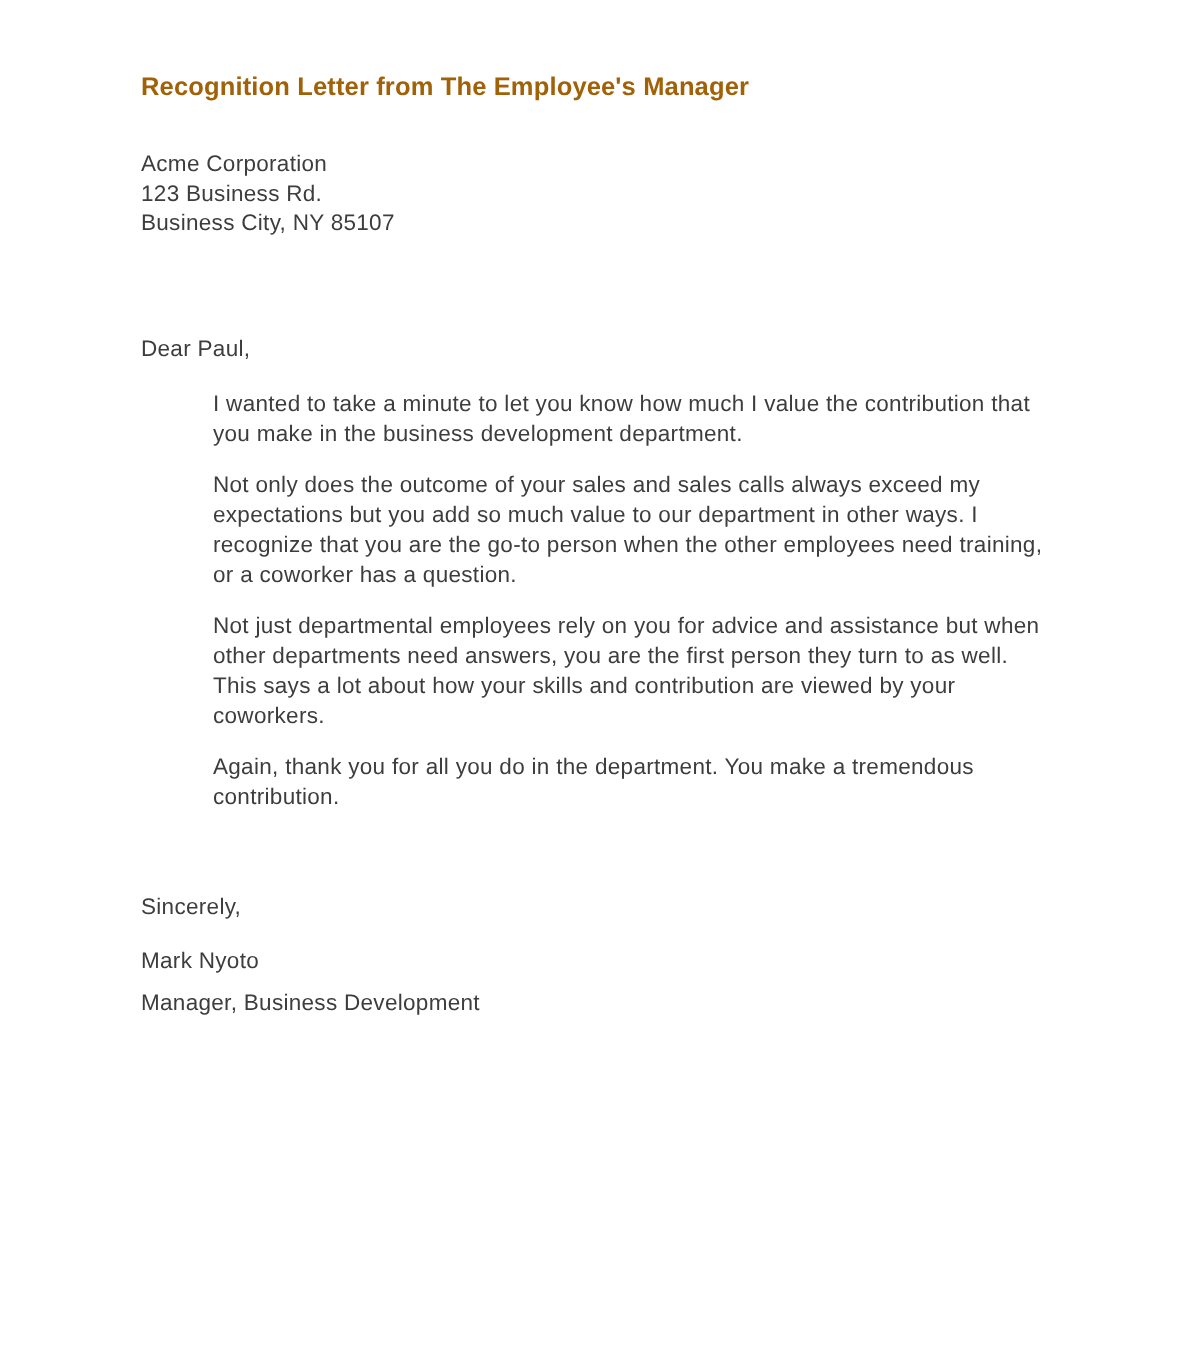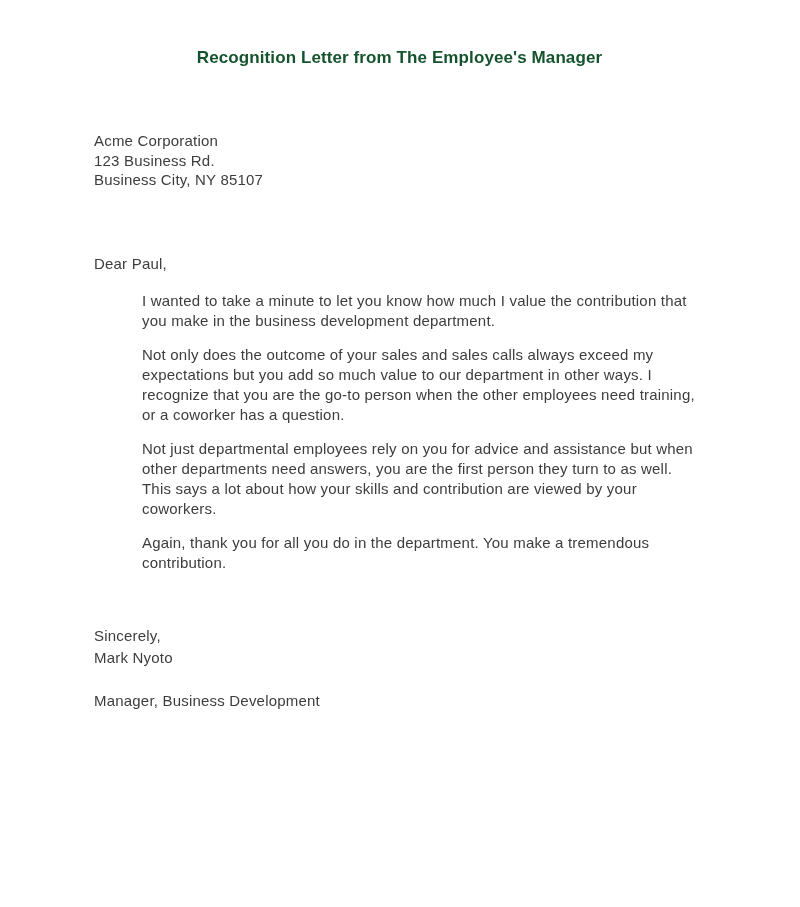--- a/index.html
+++ b/index.html
@@ -19,26 +19,25 @@
     top: 0;
     left: 0;
     width: 800px;
     padding: 48px 95px 0 94px;
     color: #3d3d3d;
     font-size: 15px;
     line-height: 20px;
     letter-spacing: 0.2px;
   }
   .letter-title {
-    text-align: center;
     font-size: 17px;
     font-weight: bold;
-    color: #14532d;
+    color: #a16207;
     letter-spacing: 0.1px;
-    margin-bottom: 63px;
+    margin-bottom: 32px;
   }
   .letter-date {
     margin-bottom: 52px;
   }
   .recipient-block {
     margin-bottom: 64px;
   }
   .recipient-block div {
     line-height: 19.5px;
   }
@@ -46,24 +45,24 @@
     margin-bottom: 17px;
   }
   .body-paragraph {
     margin-bottom: 14px;
     margin-left: 48px;
   }
   .pre-closing-gap {
     height: 39px;
   }
   .closing {
-    margin-bottom: 2px;
+    margin-bottom: 16px;
   }
   .signature-name {
-    margin-bottom: 23px;
+    margin-bottom: 8px;
   }
   .signature-title {
     margin-bottom: 0;
   }
 </style>
 </head>
 <body>
 
 <div class="page">
   <div class="letter">

